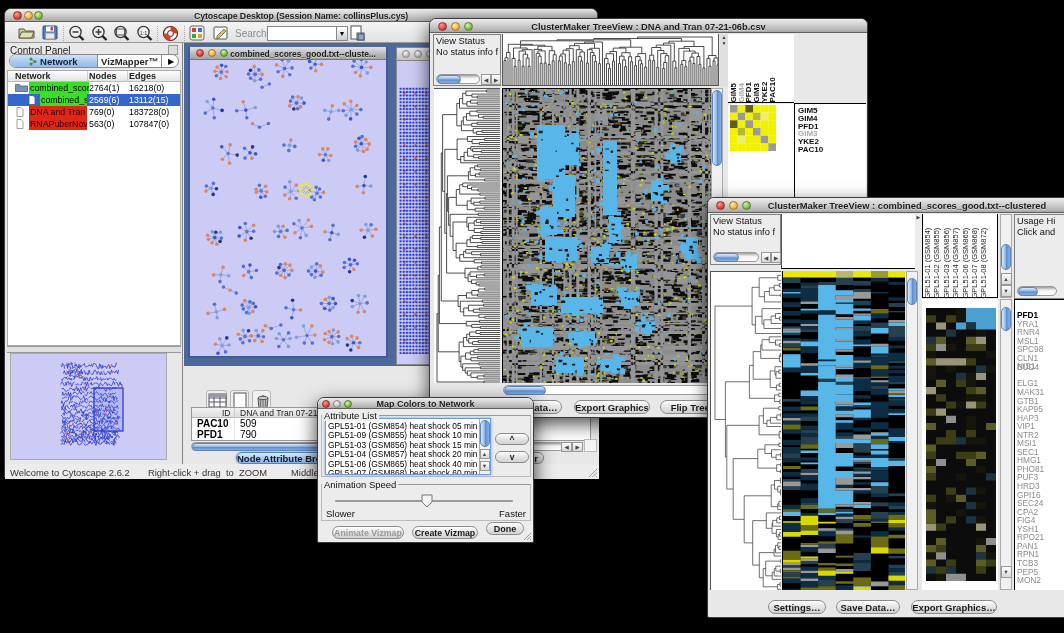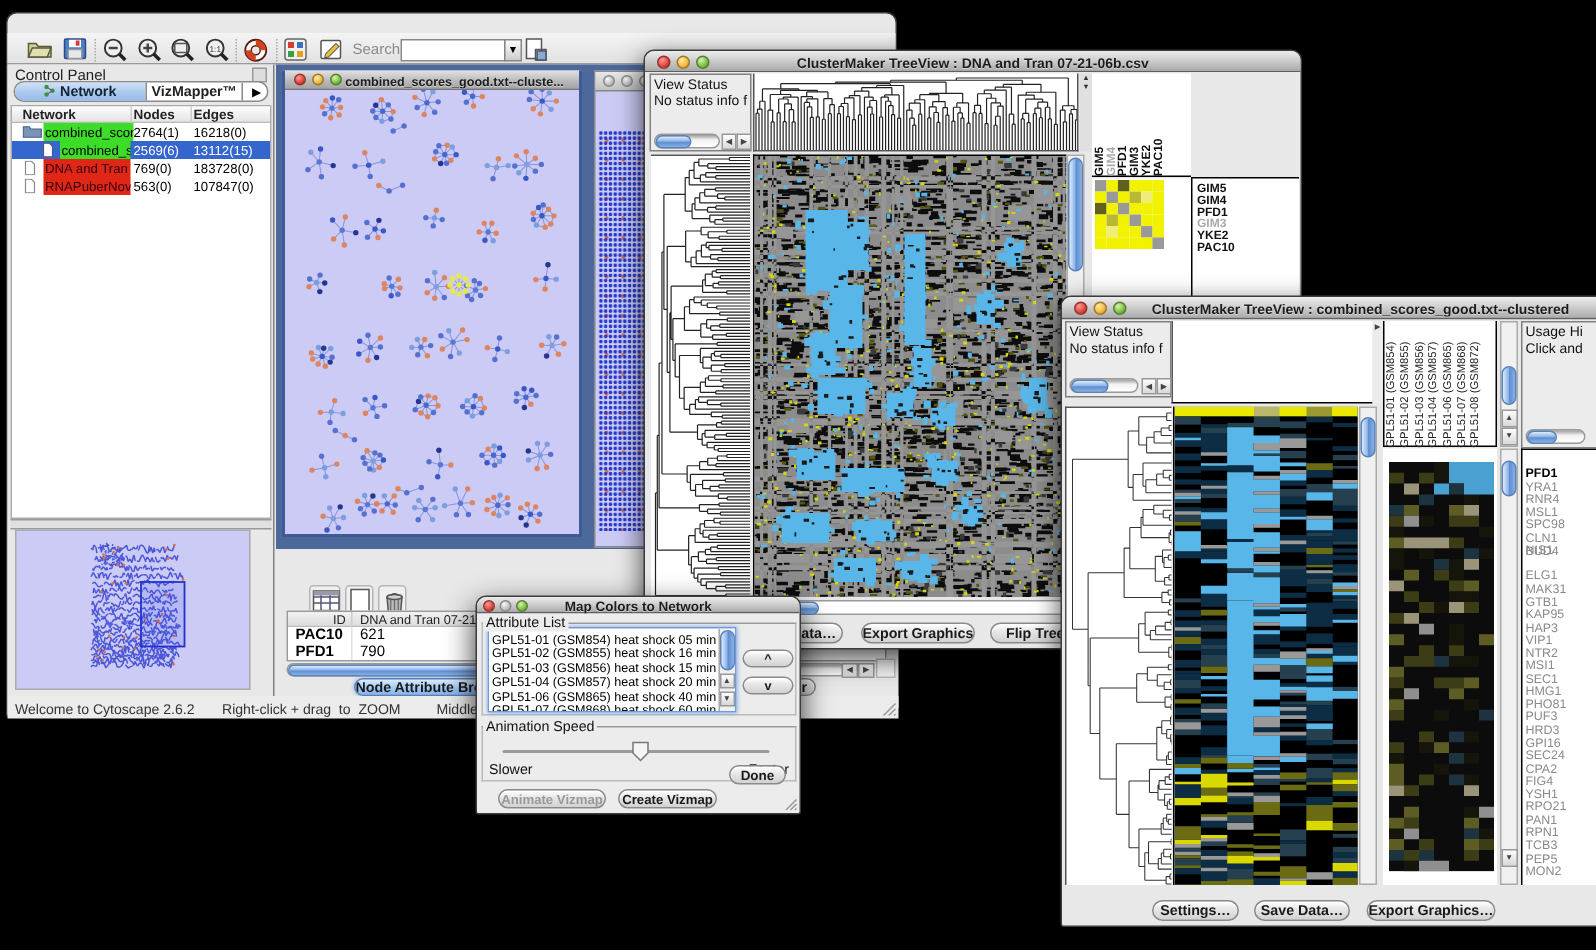--- a/index.html
+++ b/index.html
@@ -21,20 +21,26 @@
 .scrthumbv{position:absolute;border-radius:6px;border:1px solid #5c82b8;
   background:linear-gradient(90deg,#dcebfb,#8fb5e8 45%,#5d8ed3 55%,#88b0e4)}
 .sqbtn{position:absolute;background:linear-gradient(#fdfdfd,#d8d8d8);border:1px solid #999;
   font-size:5.5px;color:#444;text-align:center}
 .pill{position:absolute;background:linear-gradient(#ffffff,#e8e8e8 40%,#d2d2d2);border:1px solid #8a8a8a;
   border-radius:11px;text-align:center;font-weight:bold;color:#1a1a1a;box-shadow:inset 0 1px 0 #fff;white-space:nowrap;overflow:hidden}
 .et{border:1px solid #bbb;border-top:1px solid #999;position:absolute}
 svg{display:block}
 </style></head><body>
 <div class="win" style="left:4px;top:8px;width:594px;height:470px;background:#e8e8e8">
+    <div class="tbar" style="height:13px">
+      <div class="ttl" style="top:2px;font-size:8.8px;letter-spacing:-.1px">Cytoscape Desktop (Session Name: collinsPlus.cys)</div>
+      <div class="tl r" style="left:8px;top:2px"></div>
+      <div class="tl y" style="left:18.5px;top:2px"></div>
+      <div class="tl g" style="left:29px;top:2px"></div>
+    </div>
     <div class="abs" style="left:0;top:13px;width:100%;height:21px;background:linear-gradient(#f4f4f4,#e2e2e2);border-bottom:1px solid #9a9a9a"></div>
     <div class="abs" style="left:13px;top:16px;width:17px;height:17px">
       <svg width="17" height="15">
         <path d="M1 4 h5 l1.5 2 H16 V13 H1z" fill="#cfcf9e" stroke="#5a5a3a"></path>
         <path d="M1 13 L3.5 7 H16 L13.5 13z" fill="#e0e0b2" stroke="#5a5a3a"></path>
       </svg>
     </div>
     <div class="abs" style="left:37px;top:16px;width:17px;height:17px">
       <svg width="16" height="15">
         <rect x="1" y="1" width="14" height="13" rx="1" fill="#4a7ec8" stroke="#2a4a80"></rect>
@@ -592,21 +598,21 @@
       </div>
       <div class="abs" style="left:7px;top:41px;width:400px;height:34px;background:#fff;border:1px solid #999">
         <div class="abs" style="left:0;top:0;width:100%;height:10px;background:linear-gradient(#f2f2f2,#ddd);border-bottom:1px solid #bbb;font-size:8.5px;color:#222">
           <span class="abs" style="left:30px">ID</span>
           <span class="abs" style="left:48px">DNA and Tran 07-21-06…</span>
           <div class="abs" style="left:42px;top:0;width:1px;height:10px;background:#ccc"></div>
         </div>
         <div class="abs" style="left:0;top:10px;width:100%;font-size:10px;color:#000">
           <div style="height:11px">
             <span class="abs" style="left:5px;font-weight:bold">PAC10</span>
-            <span class="abs" style="left:48px">621</span>
+            <span class="abs" style="left:48px">509</span>
           </div>
           <div style="height:11px">
             <span class="abs" style="left:5px;font-weight:bold">PFD1</span>
             <span class="abs" style="left:48px">790</span>
           </div>
         </div>
         <div class="abs" style="left:42px;top:10px;width:1px;height:22px;background:#e2e2e2"></div>
       </div>
       <div class="scrtrack" style="left:7px;top:76px;width:373px;height:9px"></div>
       <div class="scrthumb" style="left:8px;top:76.5px;width:340px;height:8px"></div>
@@ -619,21 +625,21 @@
     </div>
     <div class="abs" style="left:0;top:455px;width:594px;height:15px;background:#ececec;font-size:10.5px;color:#333">
       <span class="abs" style="left:5px;top:3px;font-size:9.4px">Welcome to Cytoscape 2.6.2</span>
       <span class="abs" style="left:143px;top:3px;font-size:9.4px">Right-click + drag&nbsp; to&nbsp; ZOOM</span>
       <span class="abs" style="left:286px;top:3px;font-size:9.4px">Middle-click + drag to PAN</span>
       <svg width="10" height="10" style="position:absolute;right:1px;bottom:1px">
         <path d="M9 1L1 9M9 4.5L4.5 9M9 8L8 9" stroke="#999" stroke-width="1"></path>
       </svg>
     </div>
   </div>
-<div class="win" style="left:429px;top:33px;width:439px;height:400px;background:#e8e8e8">
+<div class="win" style="left:429px;top:18px;width:439px;height:400px;background:#e8e8e8">
     <div class="tbar" style="height:14px">
       <div class="ttl" style="top:2.5px;font-size:9.3px">ClusterMaker TreeView : DNA and Tran 07-21-06b.csv</div>
       <div class="tl r" style="left:8px;top:2.5px"></div>
       <div class="tl y" style="left:21px;top:2.5px"></div>
       <div class="tl g" style="left:34px;top:2.5px"></div>
     </div>
     <div class="box" style="left:3px;top:15px;width:68px;height:52px;background:#ececec">
       <div style="font-size:9.3px;color:#111;padding:1px 0 0 2px;line-height:10.5px;white-space:nowrap;overflow:hidden">View Status<br>No status info f</div>
       <div class="scrtrack" style="left:2px;top:39px;width:44px;height:10px"></div>
       <div class="scrthumb" style="left:3px;top:39.5px;width:24px;height:9px"></div>
@@ -841,21 +847,21 @@
     <div class="tbar" style="height:11px">
       <div class="ttl" style="top:1px;font-size:9px">Map Colors to Network</div>
       <div class="tl r" style="left:4px;top:1.5px;width:8px;height:8px"></div>
       <div class="tl n" style="left:15px;top:1.5px;width:8px;height:8px"></div>
       <div class="tl g" style="left:26px;top:1.5px;width:8px;height:8px"></div>
     </div>
     <div class="abs" style="left:4px;top:12px;font-size:9.5px;color:#111;background:#ececec;z-index:3;padding:0 2px">Attribute List</div>
     <div class="et" style="left:3px;top:17px;width:210px;height:62px"></div>
     <div class="abs" style="left:7px;top:20px;width:166px;height:57px;background:#fff;border:1px solid #6f9ce0;box-shadow:0 0 3px #7aa5e0;overflow:hidden">
       <div class="abs" style="left:2px;top:2.0px;font-size:8.4px;color:#000;white-space:nowrap">GPL51-01 (GSM854) heat shock 05 min</div>
-      <div class="abs" style="left:2px;top:11.4px;font-size:8.4px;color:#000;white-space:nowrap">GPL51-02 (GSM855) heat shock 16 min</div>
+      <div class="abs" style="left:2px;top:11.4px;font-size:8.4px;color:#000;white-space:nowrap">GPL51-09 (GSM855) heat shock 10 min</div>
       <div class="abs" style="left:2px;top:20.8px;font-size:8.4px;color:#000;white-space:nowrap">GPL51-03 (GSM856) heat shock 15 min</div>
       <div class="abs" style="left:2px;top:30.200000000000003px;font-size:8.4px;color:#000;white-space:nowrap">GPL51-04 (GSM857) heat shock 20 min</div>
       <div class="abs" style="left:2px;top:39.6px;font-size:8.4px;color:#000;white-space:nowrap">GPL51-06 (GSM865) heat shock 40 min</div>
       <div class="abs" style="left:2px;top:49.0px;font-size:8.4px;color:#000;white-space:nowrap">GPL51-07 (GSM868) heat shock 60 min</div>
       <div class="abs" style="left:153px;top:0;width:11px;height:57px;background:#f0f0f0;border-left:1px solid #aaa"></div>
       <div class="scrthumbv" style="left:154px;top:1px;width:10px;height:27px"></div>
       <div class="sqbtn" style="left:153.5px;top:30px;width:10px;height:10px;line-height:9px">▲</div>
       <div class="sqbtn" style="left:153.5px;top:42px;width:10px;height:10px;line-height:9px">▼</div>
     </div>
     <div class="pill" style="left:177px;top:35px;width:34px;height:12px;font-size:8.5px;line-height:11px">^</div>
@@ -863,16 +869,16 @@
     <div class="abs" style="left:4px;top:81px;font-size:9.5px;color:#111;background:#ececec;z-index:3;padding:0 2px">Animation Speed</div>
     <div class="et" style="left:3px;top:86px;width:210px;height:37px"></div>
     <div class="abs" style="left:17px;top:102px;width:178px;height:2px;background:#9a9a9a;border-radius:1px"></div>
     <svg width="12" height="14" style="position:absolute;left:103px;top:96px">
       <path d="M1 1 h10 v7 l-5 5 -5 -5z" fill="#f4f4f4" stroke="#777"></path>
     </svg>
     <div class="abs" style="left:8px;top:110px;font-size:9.5px;color:#111">Slower</div>
     <div class="abs" style="right:7px;top:110px;font-size:9.5px;color:#111">Faster</div>
     <div class="pill" style="left:14px;top:128px;width:72px;height:13px;font-size:8.8px;line-height:12px;color:#999">Animate Vizmap</div>
     <div class="pill" style="left:94px;top:128px;width:66px;height:13px;font-size:8.8px;line-height:12px">Create Vizmap</div>
-    <div class="pill" style="left:168px;top:112px;width:38px;height:13px;font-size:9px;line-height:12px">Done</div>
+    <div class="pill" style="left:168px;top:124px;width:38px;height:13px;font-size:9px;line-height:12px">Done</div>
     <svg width="9" height="9" style="position:absolute;right:1px;bottom:1px">
       <path d="M8 1L1 8M8 4L4 8M8 7L7 8" stroke="#999" stroke-width="1"></path>
     </svg>
   </div>
 </body></html>

